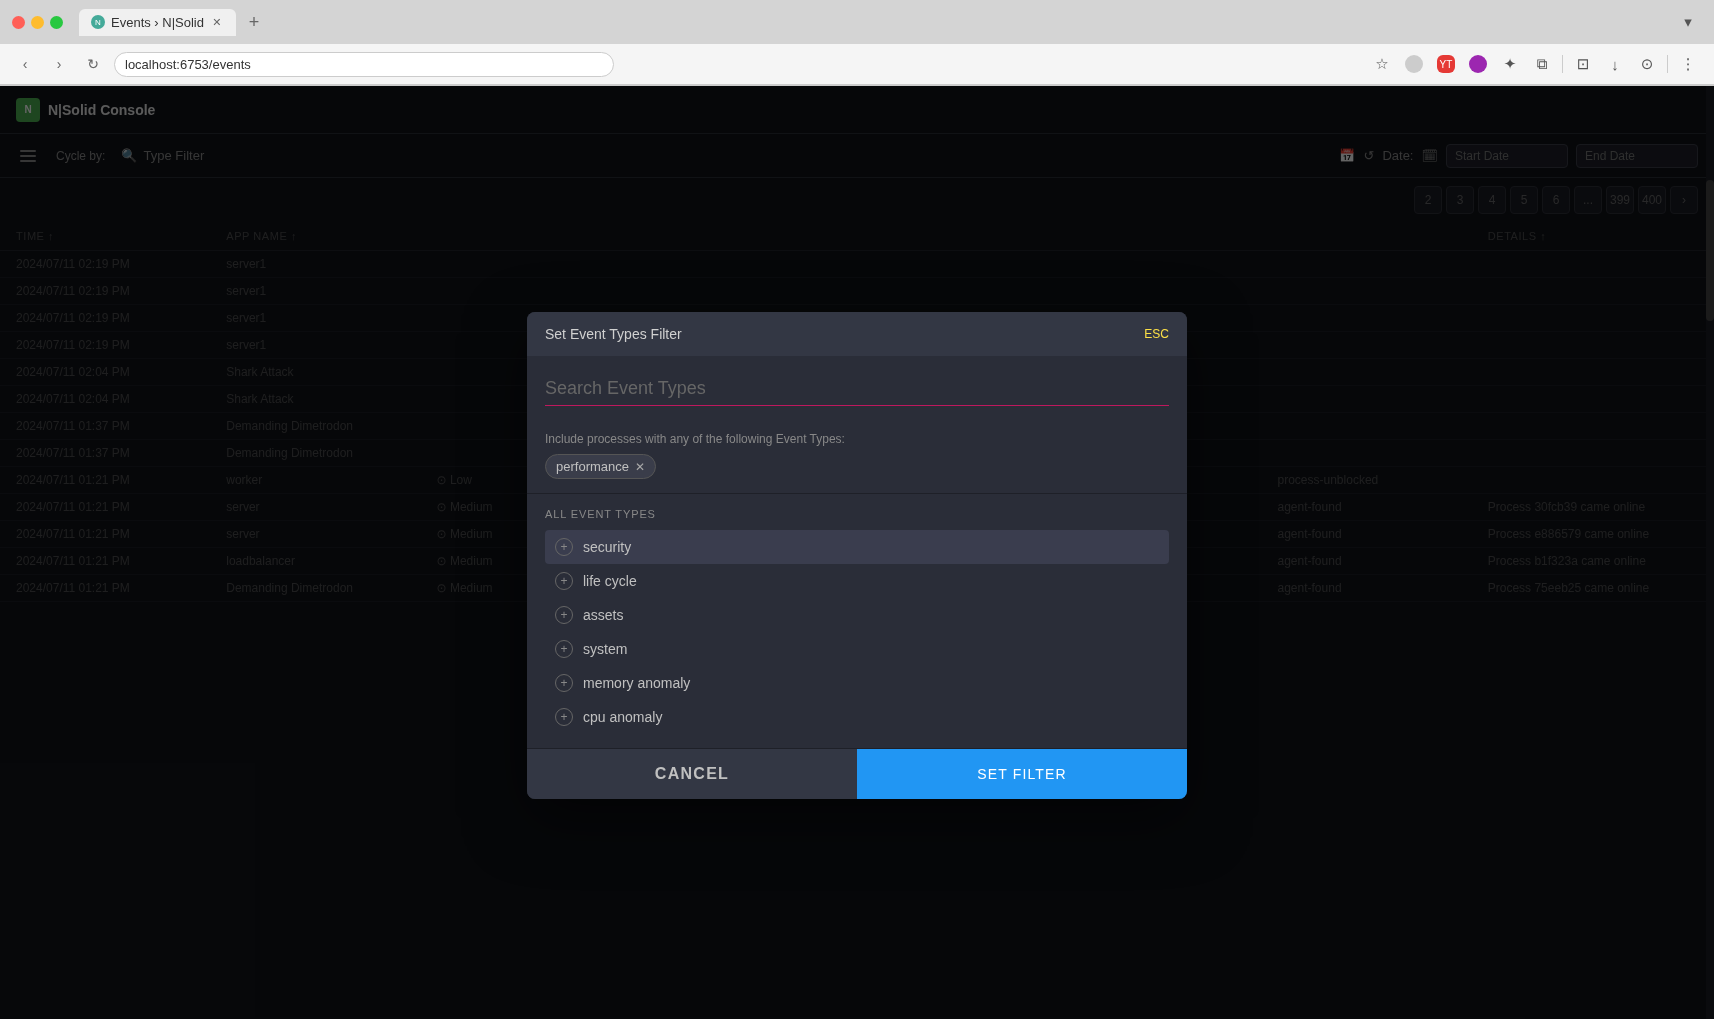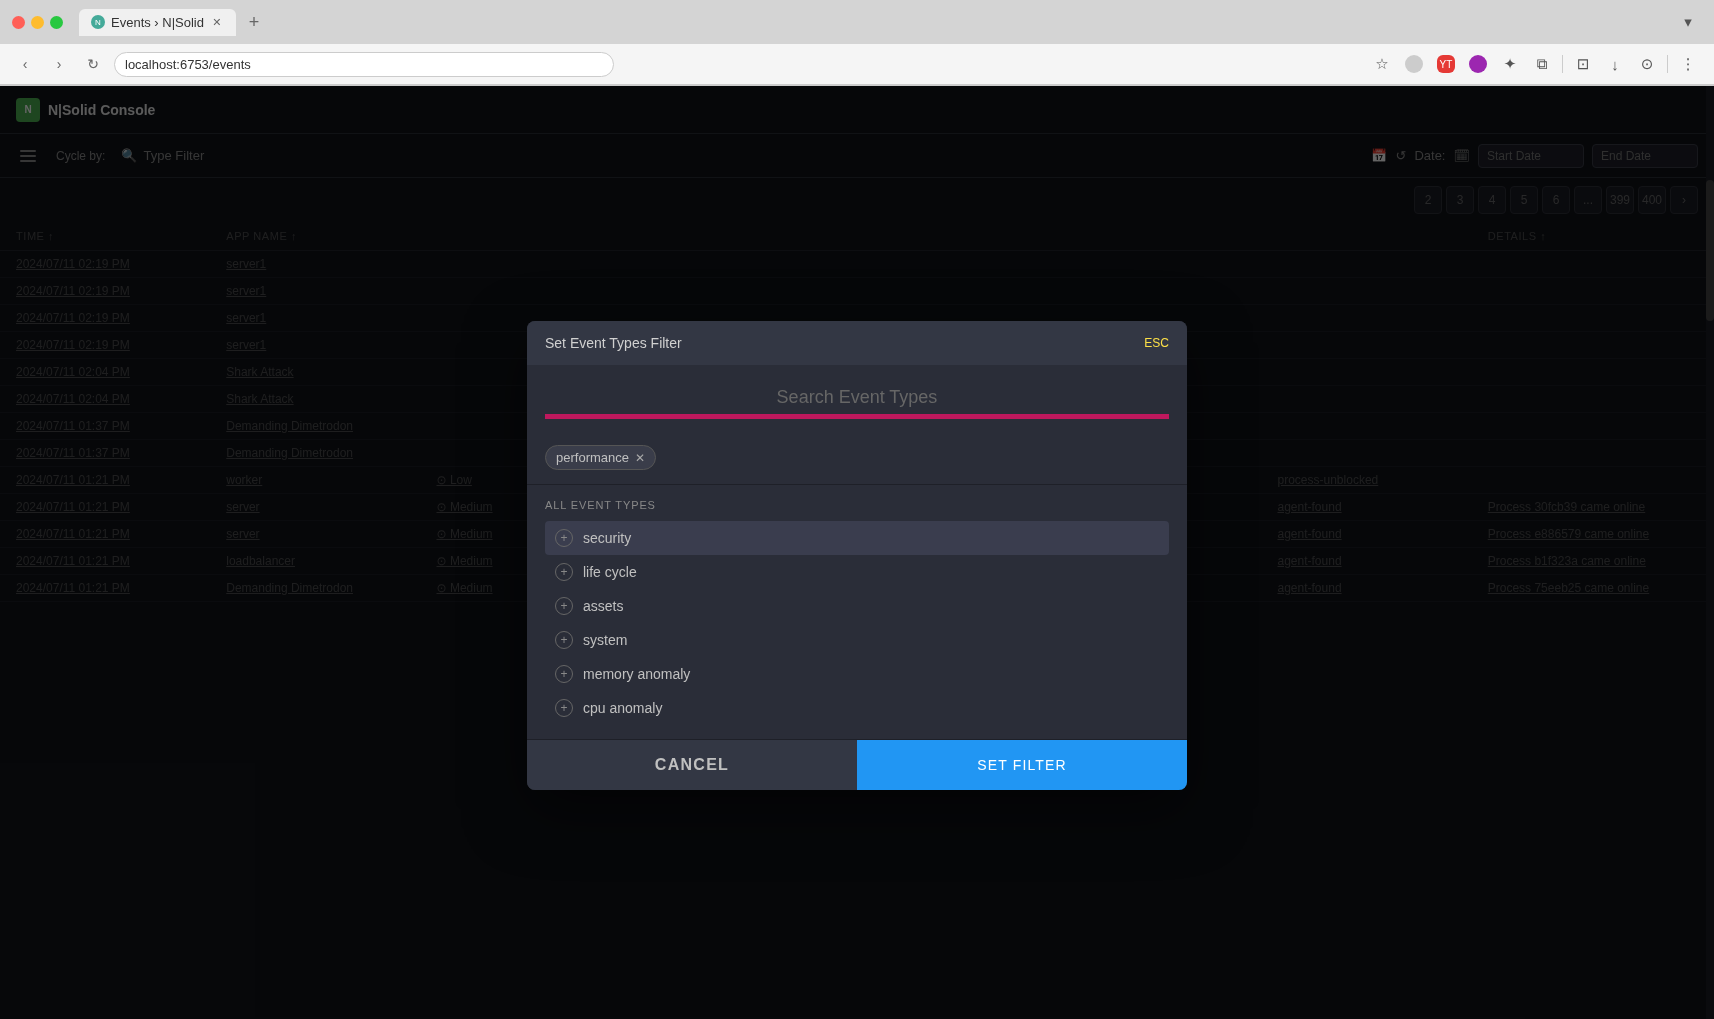--- a/index.html
+++ b/index.html
@@ -211,21 +211,21 @@
       color: #888;
       font-size: 13px;
     }
     .date-input {
       background: #1e2028;
       border: 1px solid #3a3d48;
       border-radius: 4px;
       padding: 4px 8px;
       color: #888;
       font-size: 12px;
-      width: 106px;
+      width: 122px;
     }
 
     
     .bg-table {
       padding: 0;
       opacity: 0.7;
     }
     .table-header {
       display: flex;
       padding: 8px 16px;
@@ -236,21 +236,20 @@
       letter-spacing: 0.05em;
     }
     .table-header span { flex: 1; }
     .table-row {
       display: flex;
       padding: 6px 16px;
       border-bottom: 1px solid #1e2028;
       color: #666;
       font-size: 12px;
       align-items: center;
-      text-decoration: underline;
     }
     .table-row span { flex: 1; }
     .pagination-bar {
       display: flex;
       align-items: center;
       justify-content: flex-end;
       padding: 8px 16px;
       gap: 4px;
     }
     .page-btn {
@@ -305,26 +304,25 @@
       text-align: right;
     }
     .modal-search {
       padding: 16px 18px;
       background: #2a2d38;
     }
     .search-input-field {
       width: 100%;
       background: transparent;
       border: none;
-      border-bottom: 5px solid #be185d;
+      border-bottom: 1px solid #be185d;
       color: #7dd3fc;
       font-size: 18px;
       padding: 6px 0;
       outline: none;
-      text-align: center;
     }
     .search-input-field::placeholder { color: #666; }
     .selected-tags-section {
       padding: 10px 18px 14px;
       background: #2a2d38;
       border-bottom: 1px solid #1e2028;
     }
     .include-label {
       color: #888;
       font-size: 12px;
@@ -686,20 +684,21 @@
       <div class="modal-header">
         <span class="modal-title">Set Event Types Filter</span>
         <button class="modal-esc">ESC</button>
       </div>
 
       <div class="modal-search">
         <input class="search-input-field" type="text" placeholder="Search Event Types" style="">
       </div>
 
       <div class="selected-tags-section">
+        <div class="include-label">Include processes with any of the following Event Types:</div>
         <div class="tags-container">
           <div class="tag">
             <span>performance</span>
             <button class="tag-remove">✕</button>
           </div>
         </div>
       </div>
 
       <div class="event-types-section">
         <div class="section-label">ALL EVENT TYPES</div>

